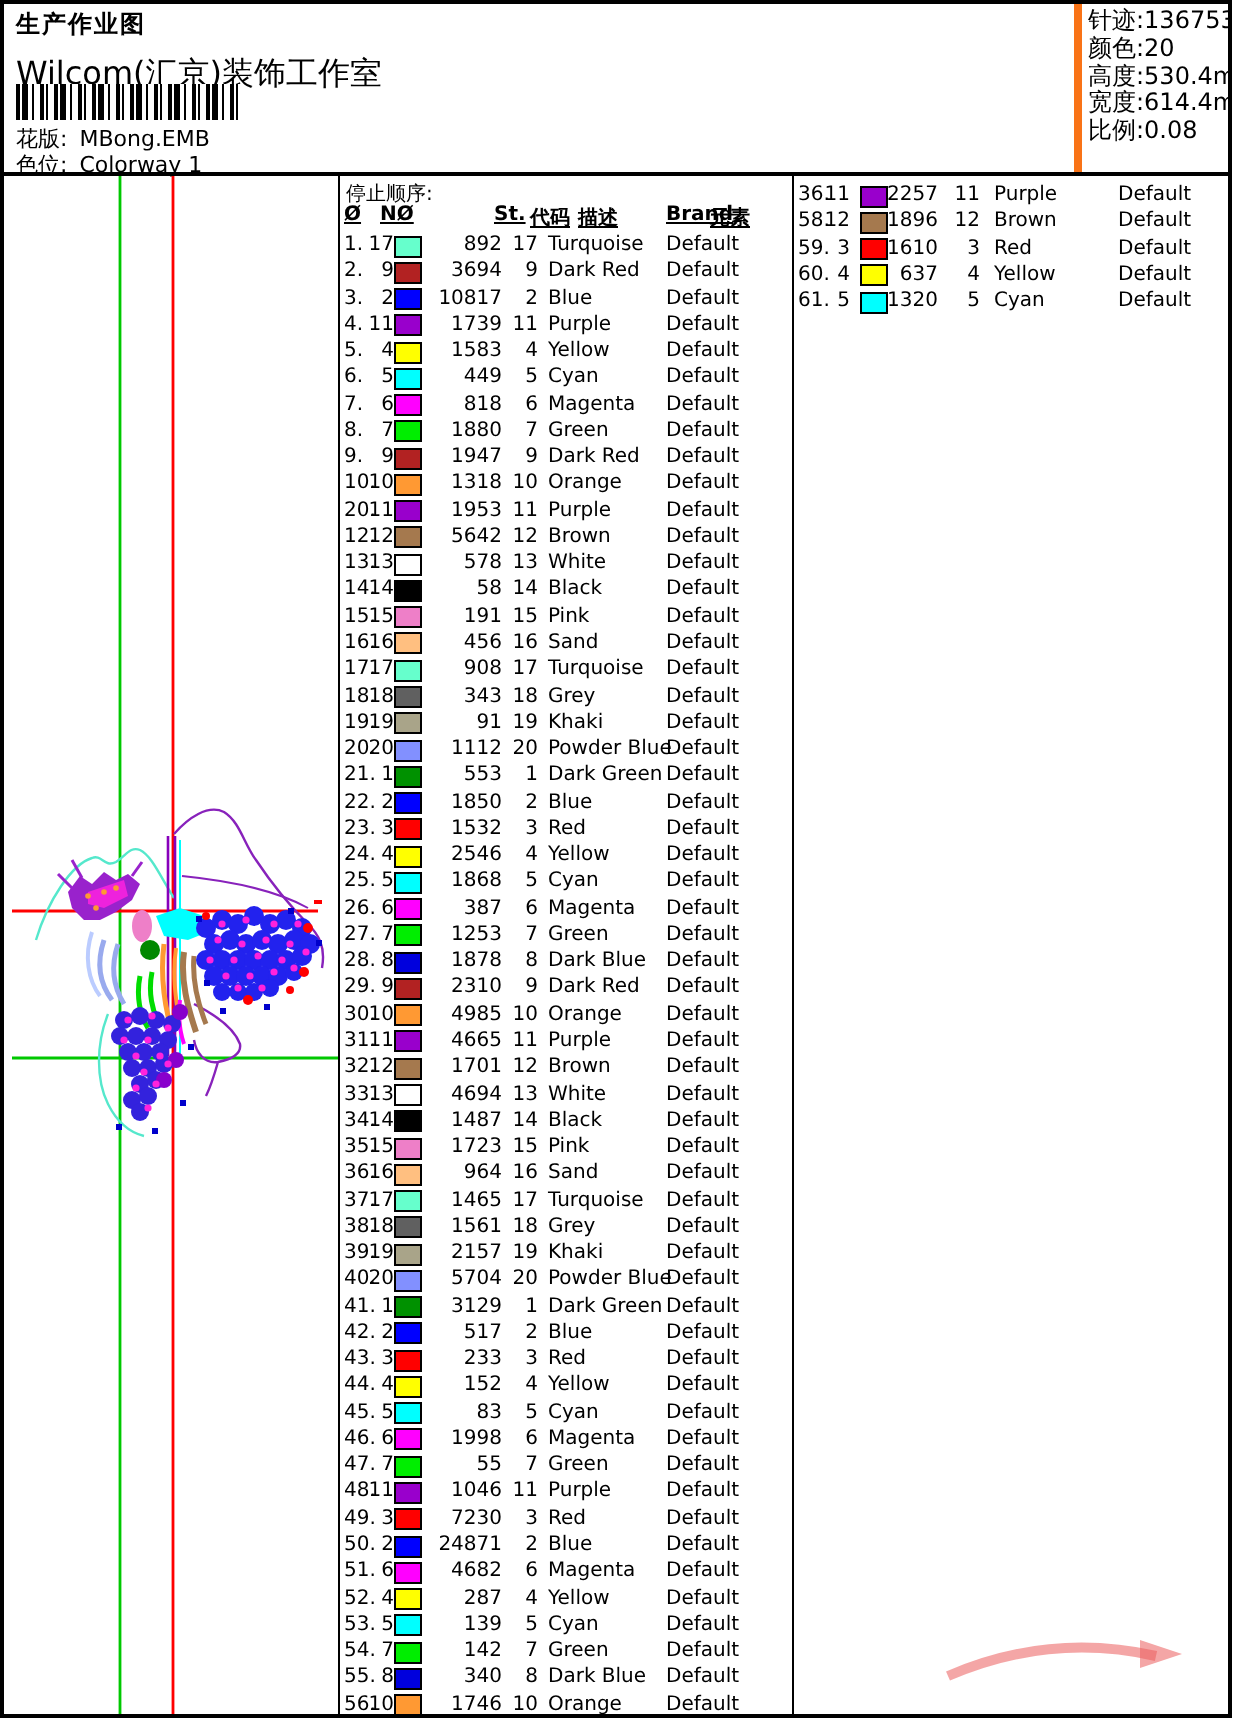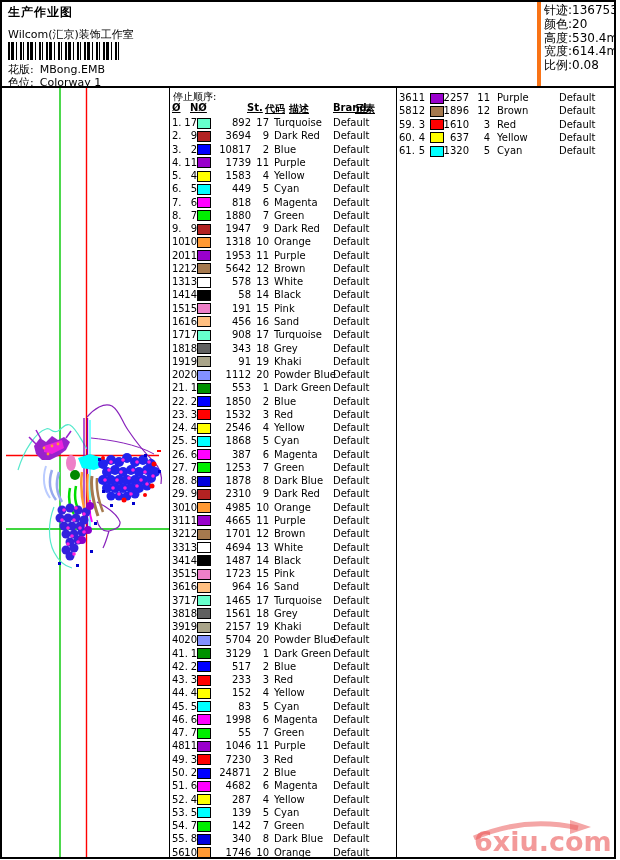--- a/index.html
+++ b/index.html
@@ -4,21 +4,21 @@
 <style>
   html,body{margin:0;padding:0;background:#fff;}
   .sheet{
     position:relative;width:616px;height:859px;margin:0;
     border:2px solid #000;box-sizing:border-box;background:#fff;
     font-family:"DejaVu Sans","Liberation Sans",sans-serif;
     font-size:10px;color:#000;overflow:hidden;
   }
   
   .title{position:absolute;left:6px;top:2px;font-size:12px;font-weight:bold;letter-spacing:1px;}
-  .company{position:absolute;left:6px;top:25px;font-size:11px;}
+  .company{position:absolute;left:6px;top:25px;font-size:16px;}
   .barcode{position:absolute;left:6px;top:40px;width:112px;height:18px;
     background:repeating-linear-gradient(90deg,
       #000 0px,#000 2px,#fff 2px,#fff 3px,
       #000 3px,#000 6px,#fff 6px,#fff 8px,
       #000 8px,#000 9px,#fff 9px,#fff 12px,
       #000 12px,#000 14px,#fff 14px,#fff 15px,
       #000 15px,#000 16px,#fff 16px,#fff 19px);}
   .meta-line{position:absolute;left:6px;font-size:11px;}
   .meta-pattern{top:60px}.meta-colorway{top:73px}
   .meta-line .lab{margin-right:6px;}
@@ -819,15 +819,14 @@
         <rect x="70" y="476" width="3" height="3"></rect>
       <rect x="84" y="462" width="3" height="3"></rect>
         <rect x="88" y="434" width="3" height="3"></rect>
     </g>
   </svg>
 
   <svg class="wm-swoosh" width="124" height="32" viewBox="0 0 124 32">
     <path d="M4,28 Q55,6 108,18" fill="none" stroke="rgba(235,92,92,.55)" stroke-width="5"></path>
     <path d="M100,10 L121,17 L100,24 Z" fill="rgba(235,92,92,.55)"></path>
   </svg>
-  <div class="wm-text">6xiu.com</div>
 
 </div>
 
 </body></html>

